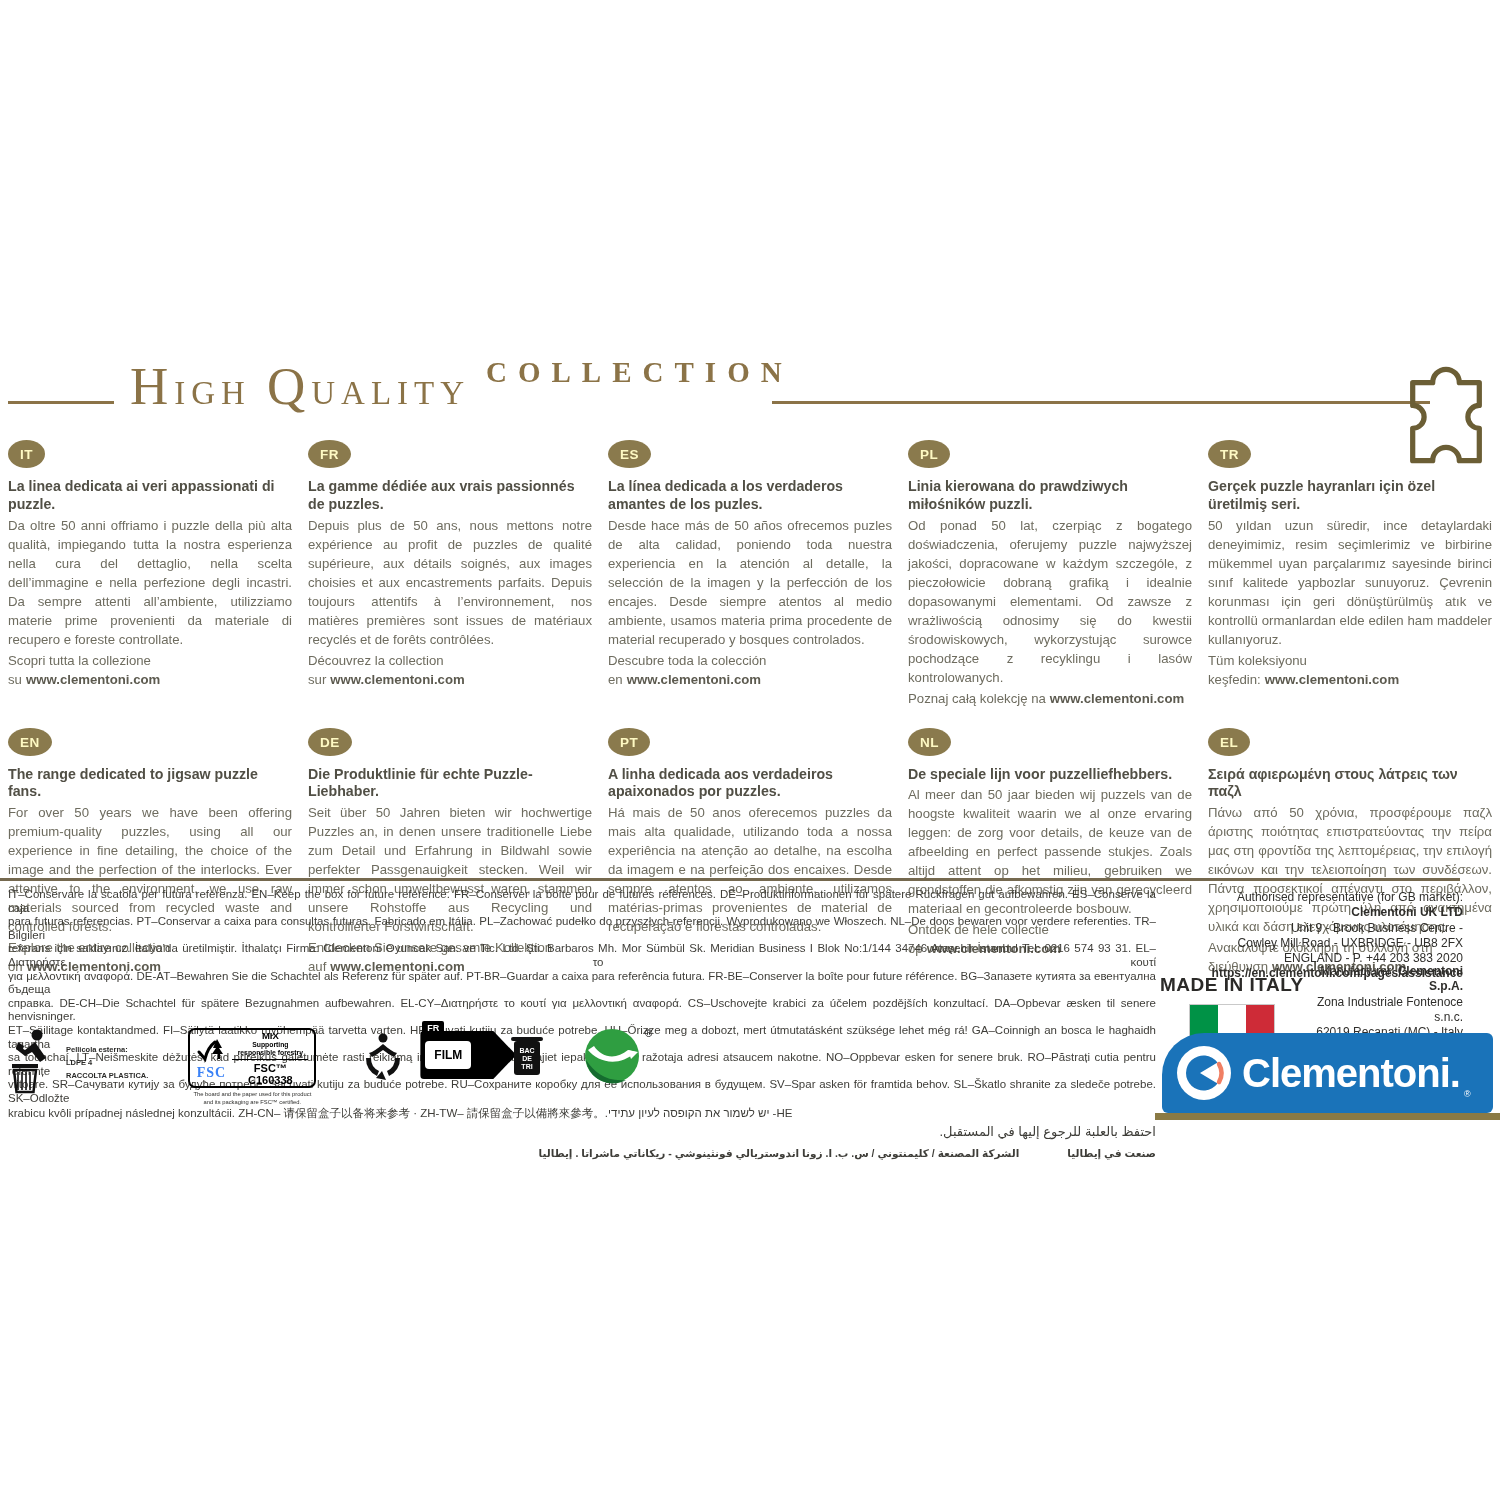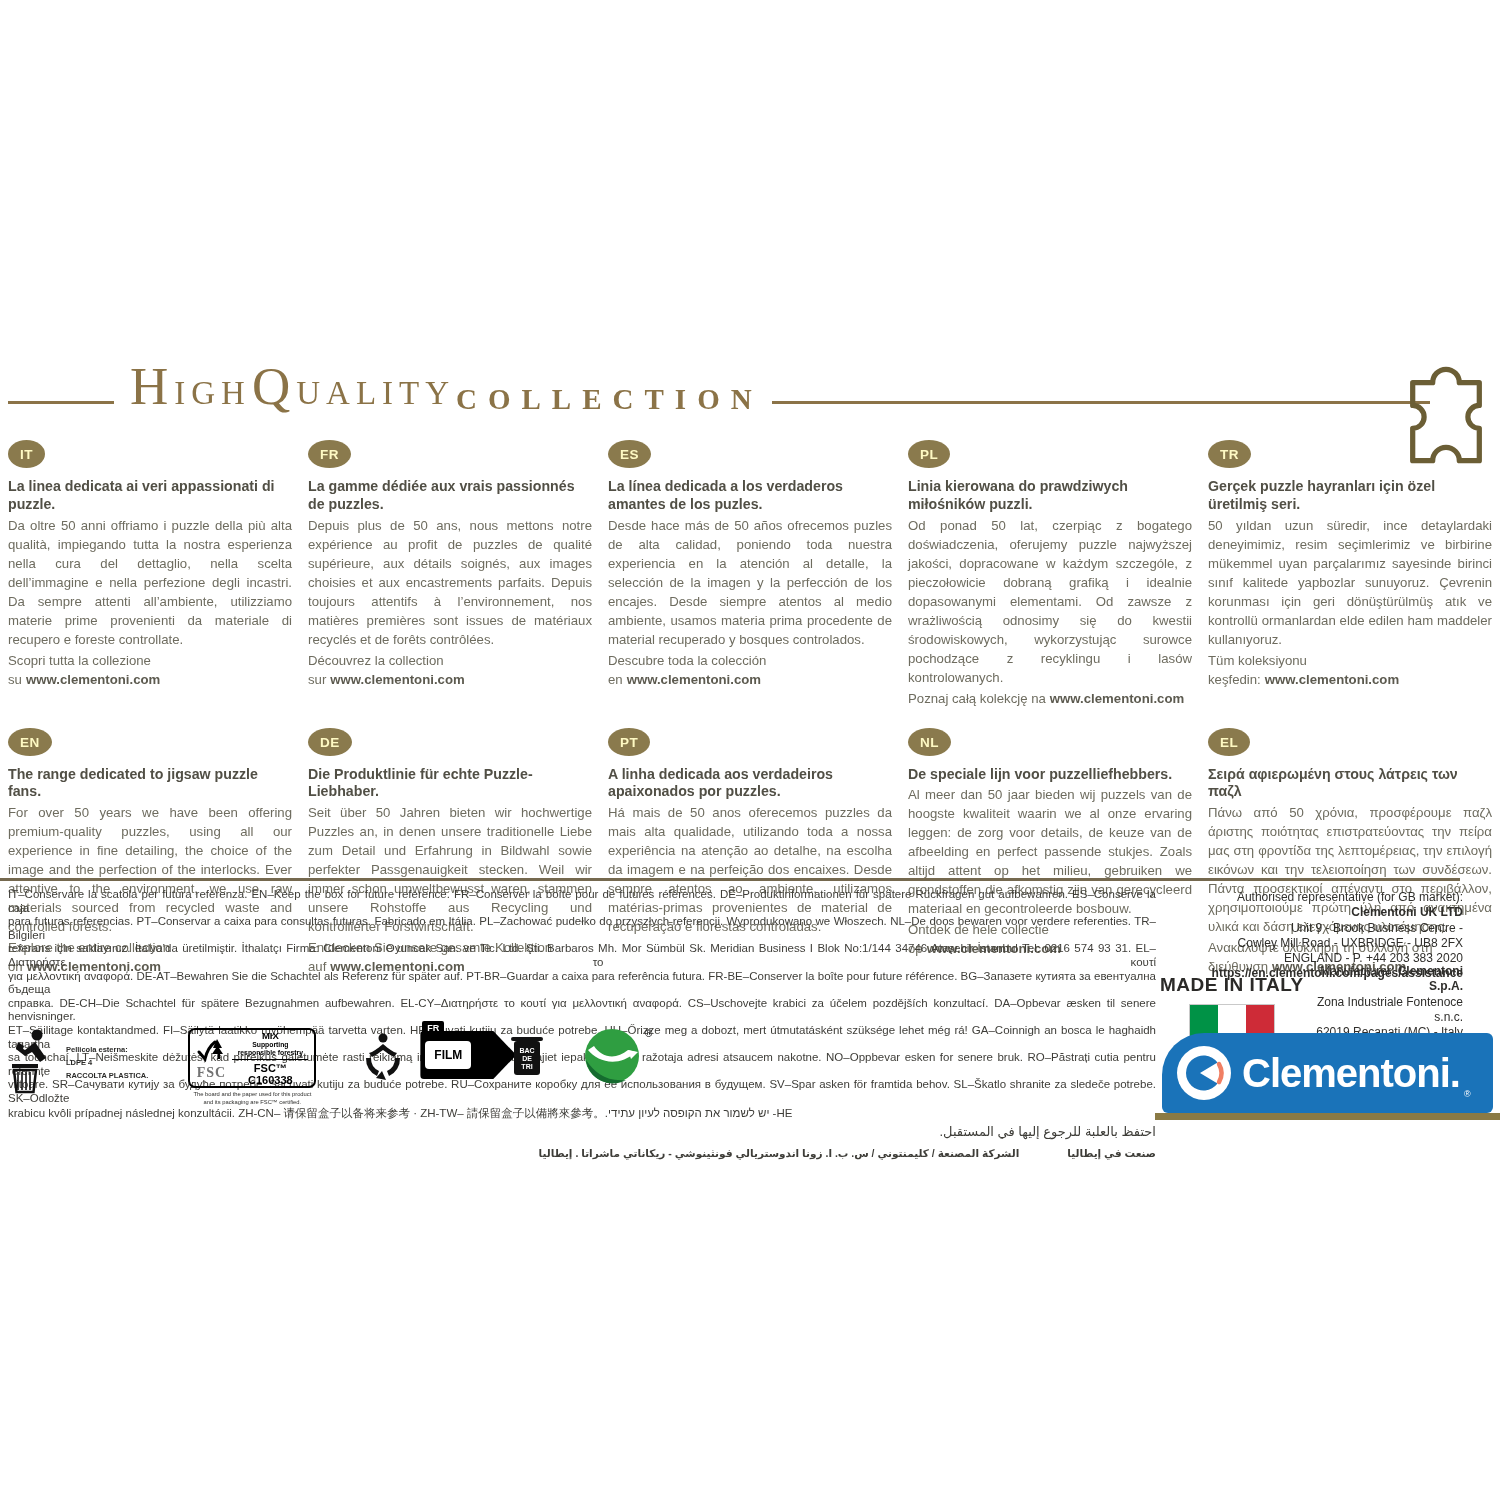--- a/index.html
+++ b/index.html
@@ -3,21 +3,21 @@
 <meta charset="utf-8">
 <style>
   html,body { margin:0; padding:0; background:#ffffff; }
   body { font-family:"Liberation Sans","DejaVu Sans",sans-serif; }
   #page { position:relative; width:1500px; height:1499px; background:#fff; overflow:hidden; }
 
   
   .tline { position:absolute; height:3px; background:#8b7347; }
   .tline.left  { left:8px;   top:401px; width:106px; }
   .tline.right { left:772px; top:401px; width:658px; }
-  .title { position:absolute; left:130px; top:356px; display:flex; align-items:flex-end; gap:1px;
+  .title { position:absolute; left:130px; top:356px; display:flex; align-items:flex-start; gap:16px;
            color:#8b7347; font-family:"Liberation Serif","DejaVu Serif",serif; white-space:nowrap; }
   .tw { display:inline-block; text-transform:uppercase; font-size:33px; letter-spacing:6px; }
   .tw::first-letter { font-size:53px; }
   .tc { display:inline-block; text-transform:uppercase; font-size:29px; letter-spacing:11px; font-weight:700; }
   .puzzle { position:absolute; left:1398px; top:356px; }
 
   
   .grid { position:absolute; left:8px; top:440px; width:1484px;
           display:grid; grid-template-columns:repeat(5,1fr); column-gap:16px; row-gap:20px; }
   .lang { color:#6e6c5f; }
@@ -40,21 +40,21 @@
              font-size:10.5px; font-weight:700; }
   .armaker span { direction:rtl; unicode-bidi:embed; }
 
   
   .icons { position:absolute; left:10px; top:1028px; display:flex; align-items:flex-start; gap:40px; }
   .tidy { display:flex; gap:12px; }
   .tidy-label { font-size:7.5px; font-weight:700; color:#2a2a28; line-height:1.7; padding-top:16px; }
   .fsc { width:128px; text-align:center; }
   .fsc-box { border:2px solid #000; border-radius:7px; padding:4px 6px; display:flex; gap:6px; align-items:center; height:48px; box-sizing:content-box; }
   .fsc-left { display:flex; flex-direction:column; align-items:center; }
-  .fsc-word { font-family:"Liberation Serif","DejaVu Serif",serif; font-weight:700; font-size:14px; color:#737373; letter-spacing:1px; }
+  .fsc-word { font-family:"Liberation Serif","DejaVu Serif",serif; font-weight:700; font-size:14px; color:#3b82f6; letter-spacing:1px; }
   .fsc-right { flex:1; color:#000; }
   .fsc-mix { font-size:9.5px; font-weight:700; }
   .fsc-sup { font-size:6.8px; font-weight:700; line-height:1.15; }
   .fsc-code { font-size:11px; font-weight:700; margin-top:3px; border-top:1px solid #000; padding-top:2px; }
   .fsc-cap { font-size:5.8px; color:#2e2e2c; margin-top:3px; line-height:1.3; }
   .triman { display:flex; align-items:center; gap:6px; }
   .tri-right { position:relative; width:128px; height:52px; }
   .fr-tab { position:absolute; left:6px; top:-8px; background:#000; color:#fff; font-weight:700; font-size:9px; padding:2px 5px; border-radius:2px; }
   .tri-arrow { position:absolute; left:4px; top:2px; width:96px; height:48px; background:#000; border-radius:4px;
                clip-path:polygon(0 0, 76% 0, 100% 50%, 76% 100%, 0 100%); display:flex; align-items:center; }

